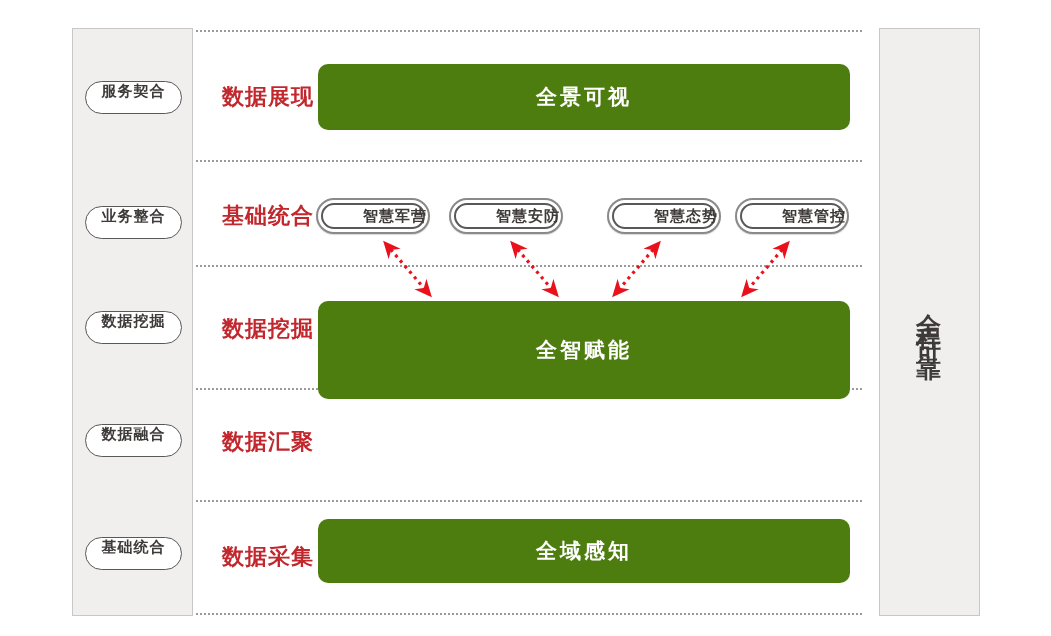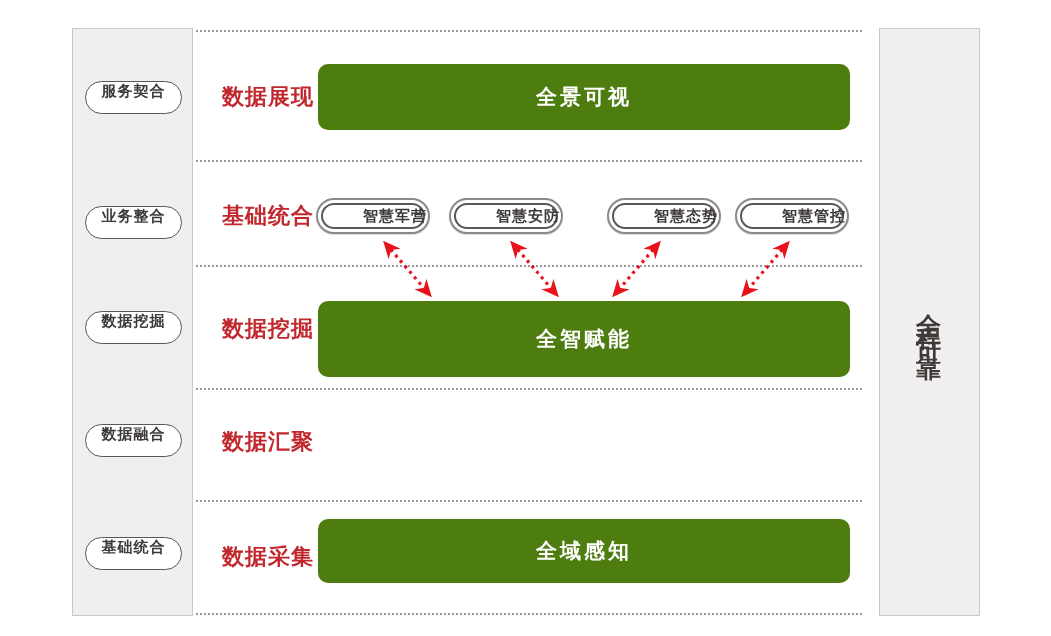--- a/index.html
+++ b/index.html
@@ -158,21 +158,21 @@
   <div class="divider" style="top:500px"></div>
   <div class="divider" style="top:613px"></div>
 
   <div class="stage-label" style="top:97px">数据展现</div>
   <div class="stage-label" style="top:216px">基础统合</div>
   <div class="stage-label" style="top:329px">数据挖掘</div>
   <div class="stage-label" style="top:442px">数据汇聚</div>
   <div class="stage-label" style="top:557px">数据采集</div>
 
   <div class="cap-bar" style="top:64px;height:66px">全景可视</div>
-  <div class="cap-bar" style="top:301px;height:76px">全智赋能</div>
+  <div class="cap-bar" style="top:301px;height:98px">全智赋能</div>
   <div class="cap-bar" style="top:519px;height:64px">全域感知</div>
 
   <div class="app-pill" style="left:316px">
     <div class="app-pill-inner">智慧军营</div>
   </div>
   <div class="app-pill" style="left:449px">
     <div class="app-pill-inner">智慧安防</div>
   </div>
   <div class="app-pill" style="left:607px">
     <div class="app-pill-inner">智慧态势</div>

